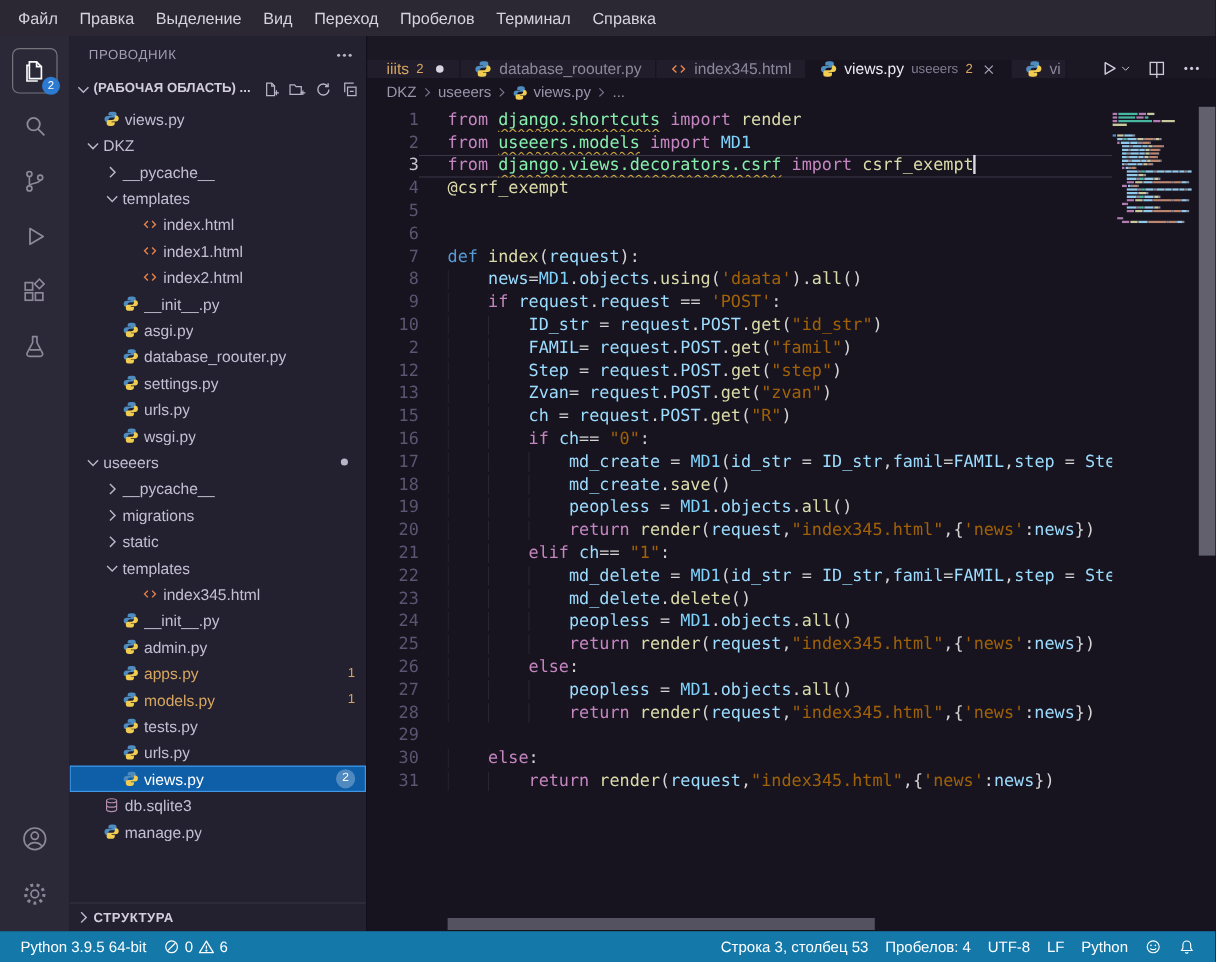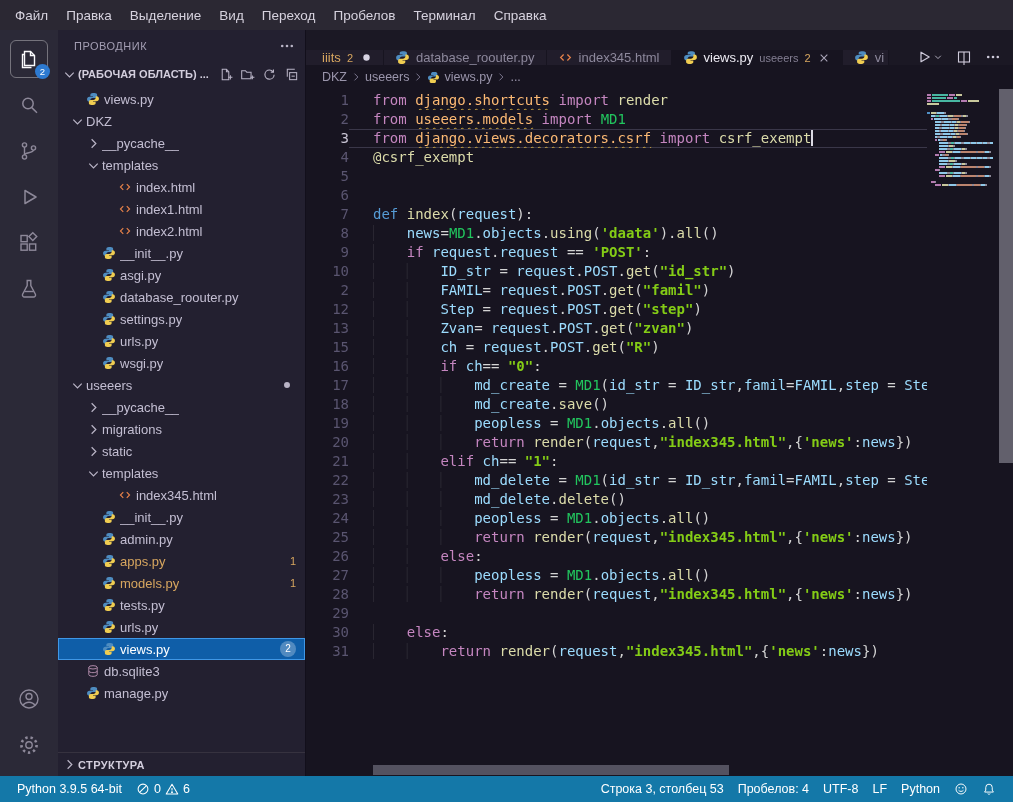--- a/index.html
+++ b/index.html
@@ -85,25 +85,25 @@
   .line { display:flex; height:19px; }
   .gutter { width:43px; flex:none; text-align:right; color:#5a5570; user-select:none; }
   .ltext { flex:1; min-width:0; overflow:hidden; white-space:pre; padding-left:24px; }
   .line.current .ltext { box-shadow:inset 0 1px 0 #3a3749, inset 0 -1px 0 #3a3749; }
   .line.current .gutter { color:#c8c4d4; }
   .cursor { display:inline-block; width:2px; height:16px; background:#dcdae4; vertical-align:-3px; }
 
   .tk-k { color:#c586c0; }
   .tk-d { color:#569cd6; }
   .tk-f { color:#dcdcaa; }
-  .tk-c { color:#22c55e; }
+  .tk-c { color:#7dd3fc; }
   .tk-v { color:#9cdcfe; }
-  .tk-s { color:#84cc16;font-weight:bold; }
+  .tk-s { color:#a16207; }
   .tk-p { color:#d4d4d4; }
-  .tk-m { color:#fdba74; text-decoration:underline wavy #c8a43f 1px; text-underline-offset:3px; }
+  .tk-m { color:#86efac; text-decoration:underline wavy #c8a43f 1px; text-underline-offset:3px; }
   .tk-ws { background-image:linear-gradient(to right, rgba(255,255,255,.08) 1px, transparent 1px); background-size:33.7px 100%; }
 
   .minimap { width:72px; flex:none; overflow:hidden; padding-top:4px; }
   .mm-line { height:3px; display:flex; align-items:center; overflow:hidden; }
   .mm-seg { height:2px; flex:none; opacity:.9; }
 
   .vscroll { width:14px; flex:none; }
   .vthumb { width:100%; height:374px; background:rgba(160,158,172,.55); }
 
   .hscroll { height:12px; flex:none; position:relative; }

